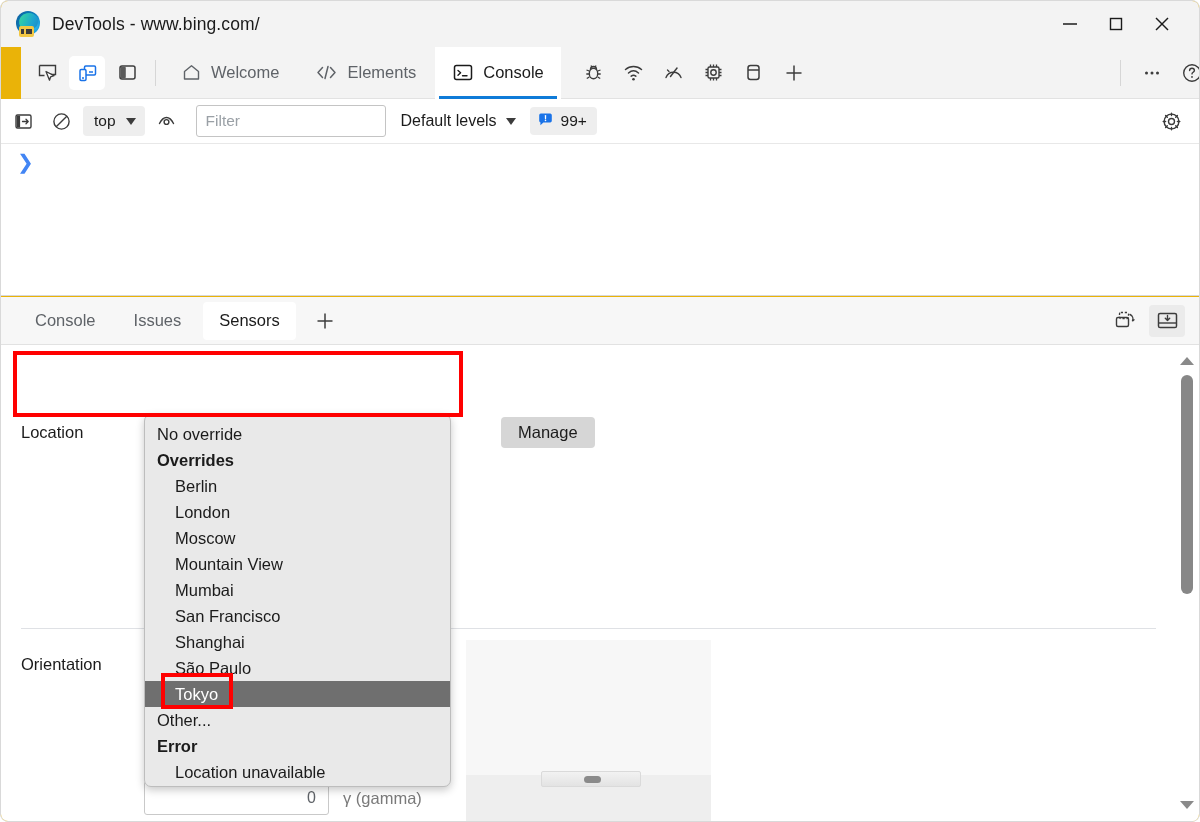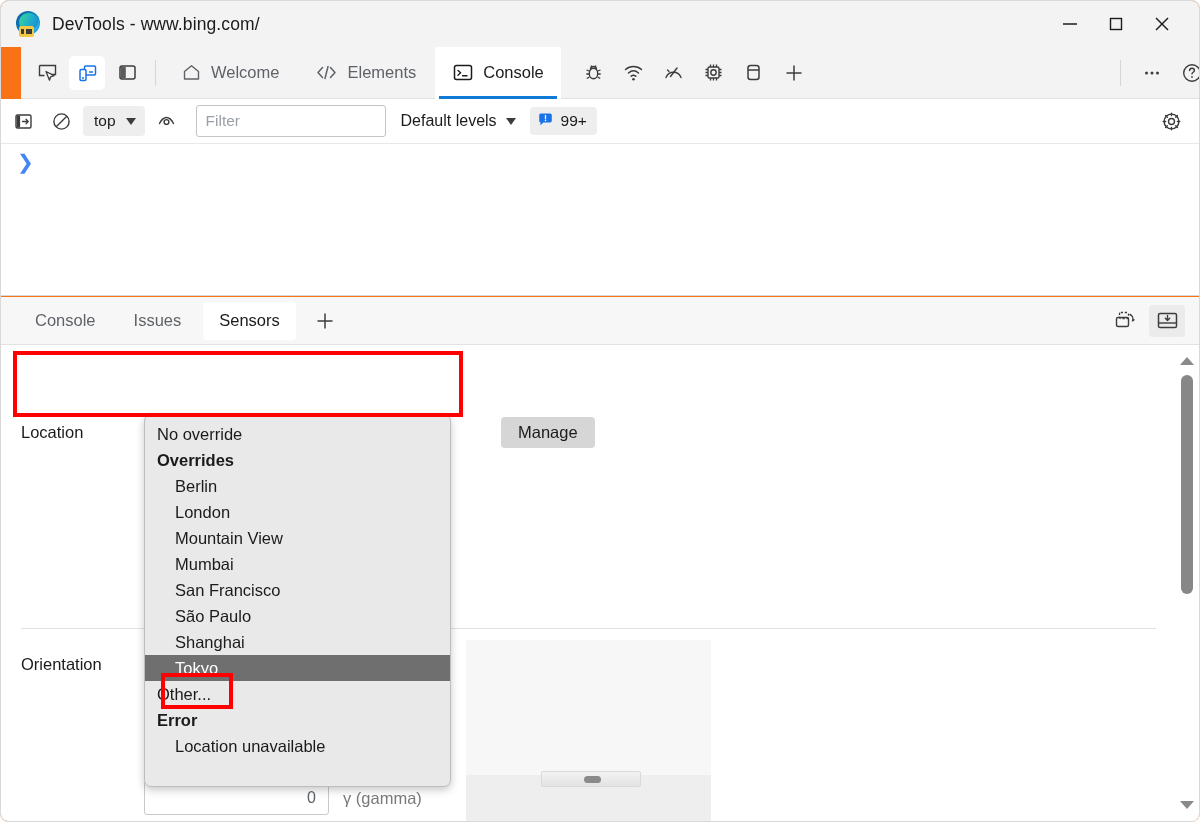--- a/index.html
+++ b/index.html
@@ -6,21 +6,21 @@
   html, body {
     margin: 0; padding: 0;
     width: 1200px; height: 822px;
     overflow: hidden;
     font-family: "Liberation Sans", sans-serif;
     background: #ffffff;
   }
   #app {
     position: relative;
     width: 1200px; height: 822px;
-    background: #f97316;
+    background: #eab308;
     border: 1px solid #d9d9d9;
     border-radius: 8px;
     overflow: hidden;
   }
 
   
   .titlebar {
     position: absolute; left: 0; top: 0; width: 1200px; height: 46px;
     background: #f3f3f3;
     display: flex; align-items: center;
@@ -556,25 +556,26 @@
         <span class="tri-dn"></span>
       </div>
   </div>
 
   <div class="dropdown">
     <div class="dd-pad-top"></div>
     <div class="dd-item">No override</div>
     <div class="dd-item group">Overrides</div>
     <div class="dd-item indent">Berlin</div>
     <div class="dd-item indent">London</div>
+    <div class="dd-item indent">Moscow</div>
     <div class="dd-item indent">Mountain View</div>
     <div class="dd-item indent">Mumbai</div>
     <div class="dd-item indent">San Francisco</div>
+    <div class="dd-item indent">Shanghai</div>
     <div class="dd-item indent">São Paulo</div>
-    <div class="dd-item indent">Shanghai</div>
     <div class="dd-item indent selected">Tokyo</div>
     <div class="dd-item">Other...</div>
     <div class="dd-item group">Error</div>
     <div class="dd-item indent">Location unavailable</div>
   </div>
 
   <div class="redbox redbox-location"></div>
   <div class="redbox redbox-tokyo"></div>
 
 </div>

